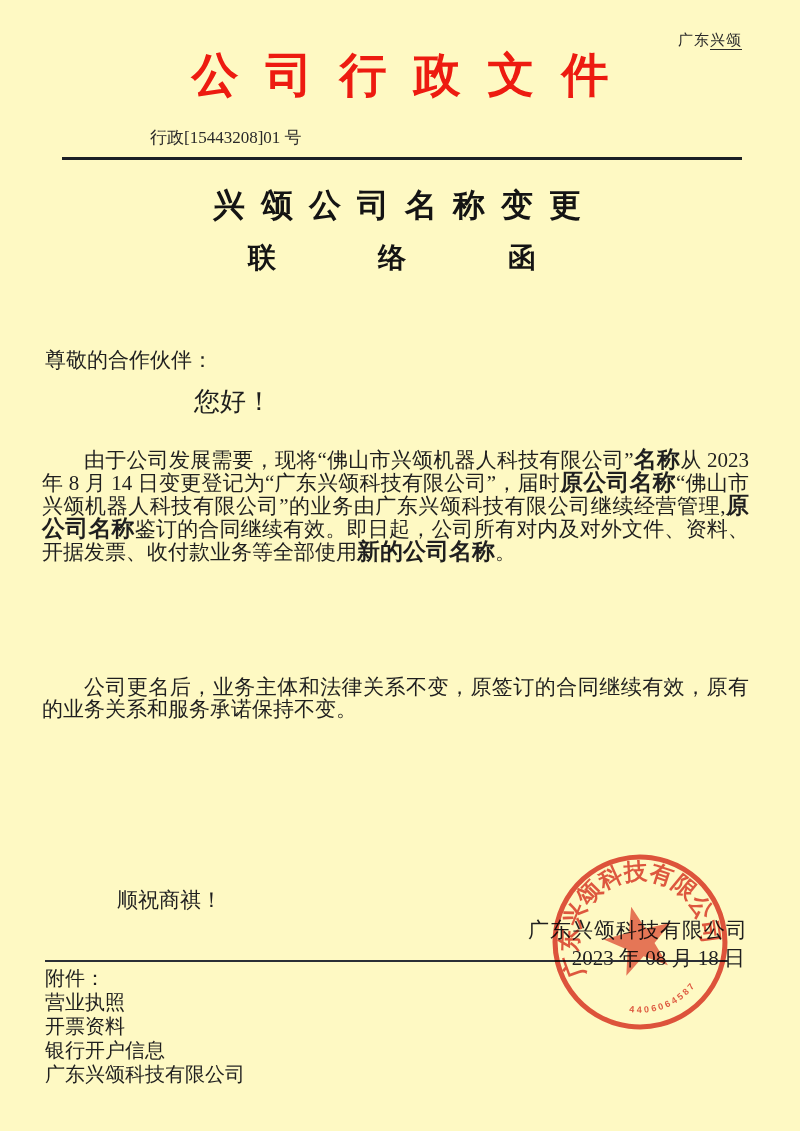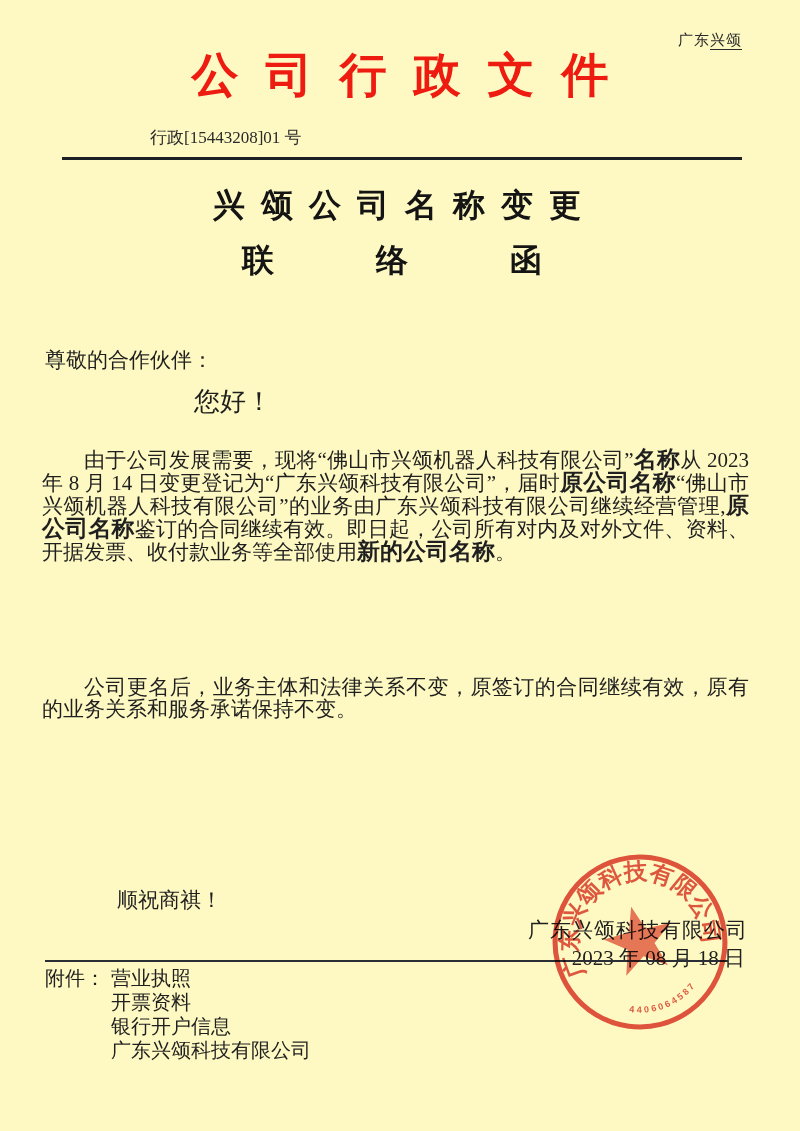--- a/index.html
+++ b/index.html
@@ -37,21 +37,21 @@
   .subtitle-1{
     position:absolute;top:184px;left:0;width:100%;text-align:center;
     font-family:"Liberation Sans","DejaVu Sans",sans-serif;
     font-weight:700;font-size:32px;
     letter-spacing:16px;padding-left:10px;box-sizing:border-box;
     color:#141414;
   }
   .subtitle-2{
     position:absolute;top:239px;left:0;width:100%;text-align:center;
     font-family:"Liberation Sans","DejaVu Sans",sans-serif;
-    font-weight:700;font-size:32px;
+    font-weight:700;font-size:28px;
     letter-spacing:102px;padding-left:86px;box-sizing:border-box;
     color:#141414;
   }
   .salutation{position:absolute;top:346px;left:45px;font-size:21px;}
   .greeting{position:absolute;top:384px;left:194px;font-size:26px;}
   .body-par{
     position:absolute;left:42px;width:707px;
     font-size:21px;line-height:22px;
     text-align:justify;text-indent:2em;
     color:#1f1f1f;
@@ -65,21 +65,21 @@
   #par-3{top:778px;}
   .closing{position:absolute;top:886px;left:117px;font-size:21px;}
   .sig-company{position:absolute;top:916px;right:52px;font-size:21px;letter-spacing:1px;}
   .sig-date{position:absolute;top:944px;right:55px;font-size:21px;}
   .rule-bottom{
     position:absolute;top:960px;left:45px;width:683px;height:2px;
     background:#2b2f35;
   }
   .attachments{
     position:absolute;top:966px;left:45px;
-    display:flex;flex-direction:row;align-items:flex-start;
+    display:flex;flex-direction:column;align-items:flex-start;
     font-size:20px;line-height:24px;color:#1f1f1f;
   }
   .att-label{white-space:nowrap;margin-right:6px;}
   .att-item{margin-bottom:0;}
   .stamp{
     position:absolute;left:549px;top:851px;width:182px;height:182px;
     transform:rotate(-14deg);
     opacity:.9;
     mix-blend-mode:multiply;
     pointer-events:none;

